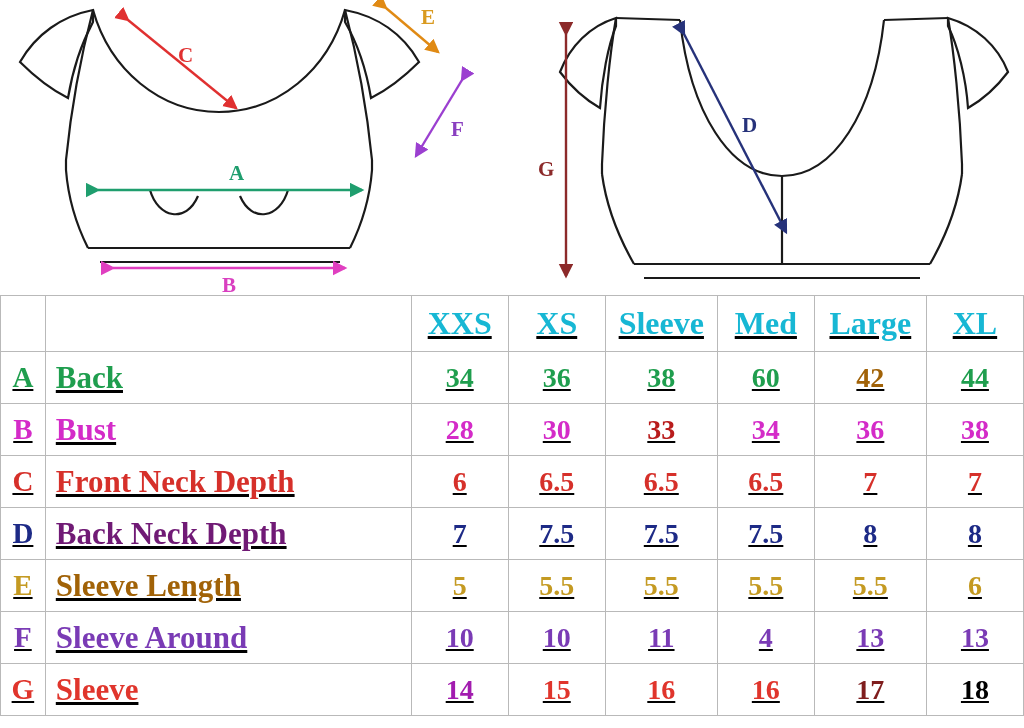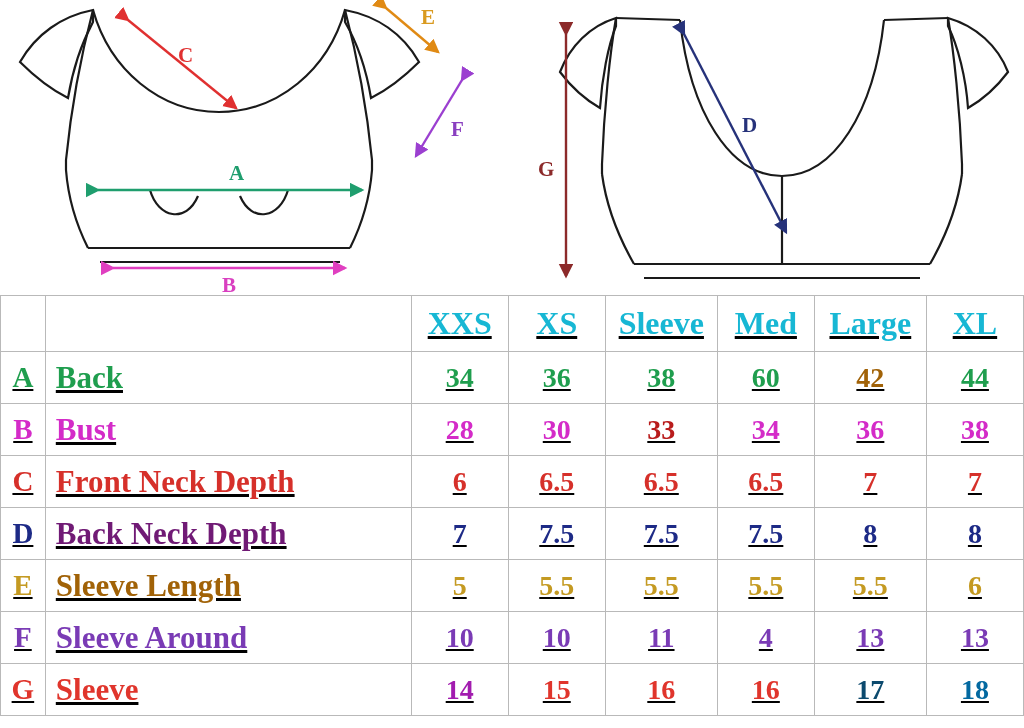--- a/index.html
+++ b/index.html
@@ -267,19 +267,19 @@
         <td class="row-val" style="color:#7a3bb5">13</td>
       </tr>
 
       <tr>
         <td class="row-key" style="color:#e0352c">G</td>
         <td class="row-name" style="color:#e0352c">Sleeve</td>
         <td class="row-val" style="color:#a21caf">14</td>
         <td class="row-val" style="color:#e0352c">15</td>
         <td class="row-val" style="color:#e0352c">16</td>
         <td class="row-val" style="color:#e0352c">16</td>
-        <td class="row-val" style="color:#0c4a6e">17</td>
-        <td class="row-val" style="color:#0369a1">18</td>
+        <td class="row-val" style="color:#7f1d1d">17</td>
+        <td class="row-val" style="color:#000000">18</td>
       </tr>
     </tbody>
   </table>
 
 </div>
 
 </body></html>

